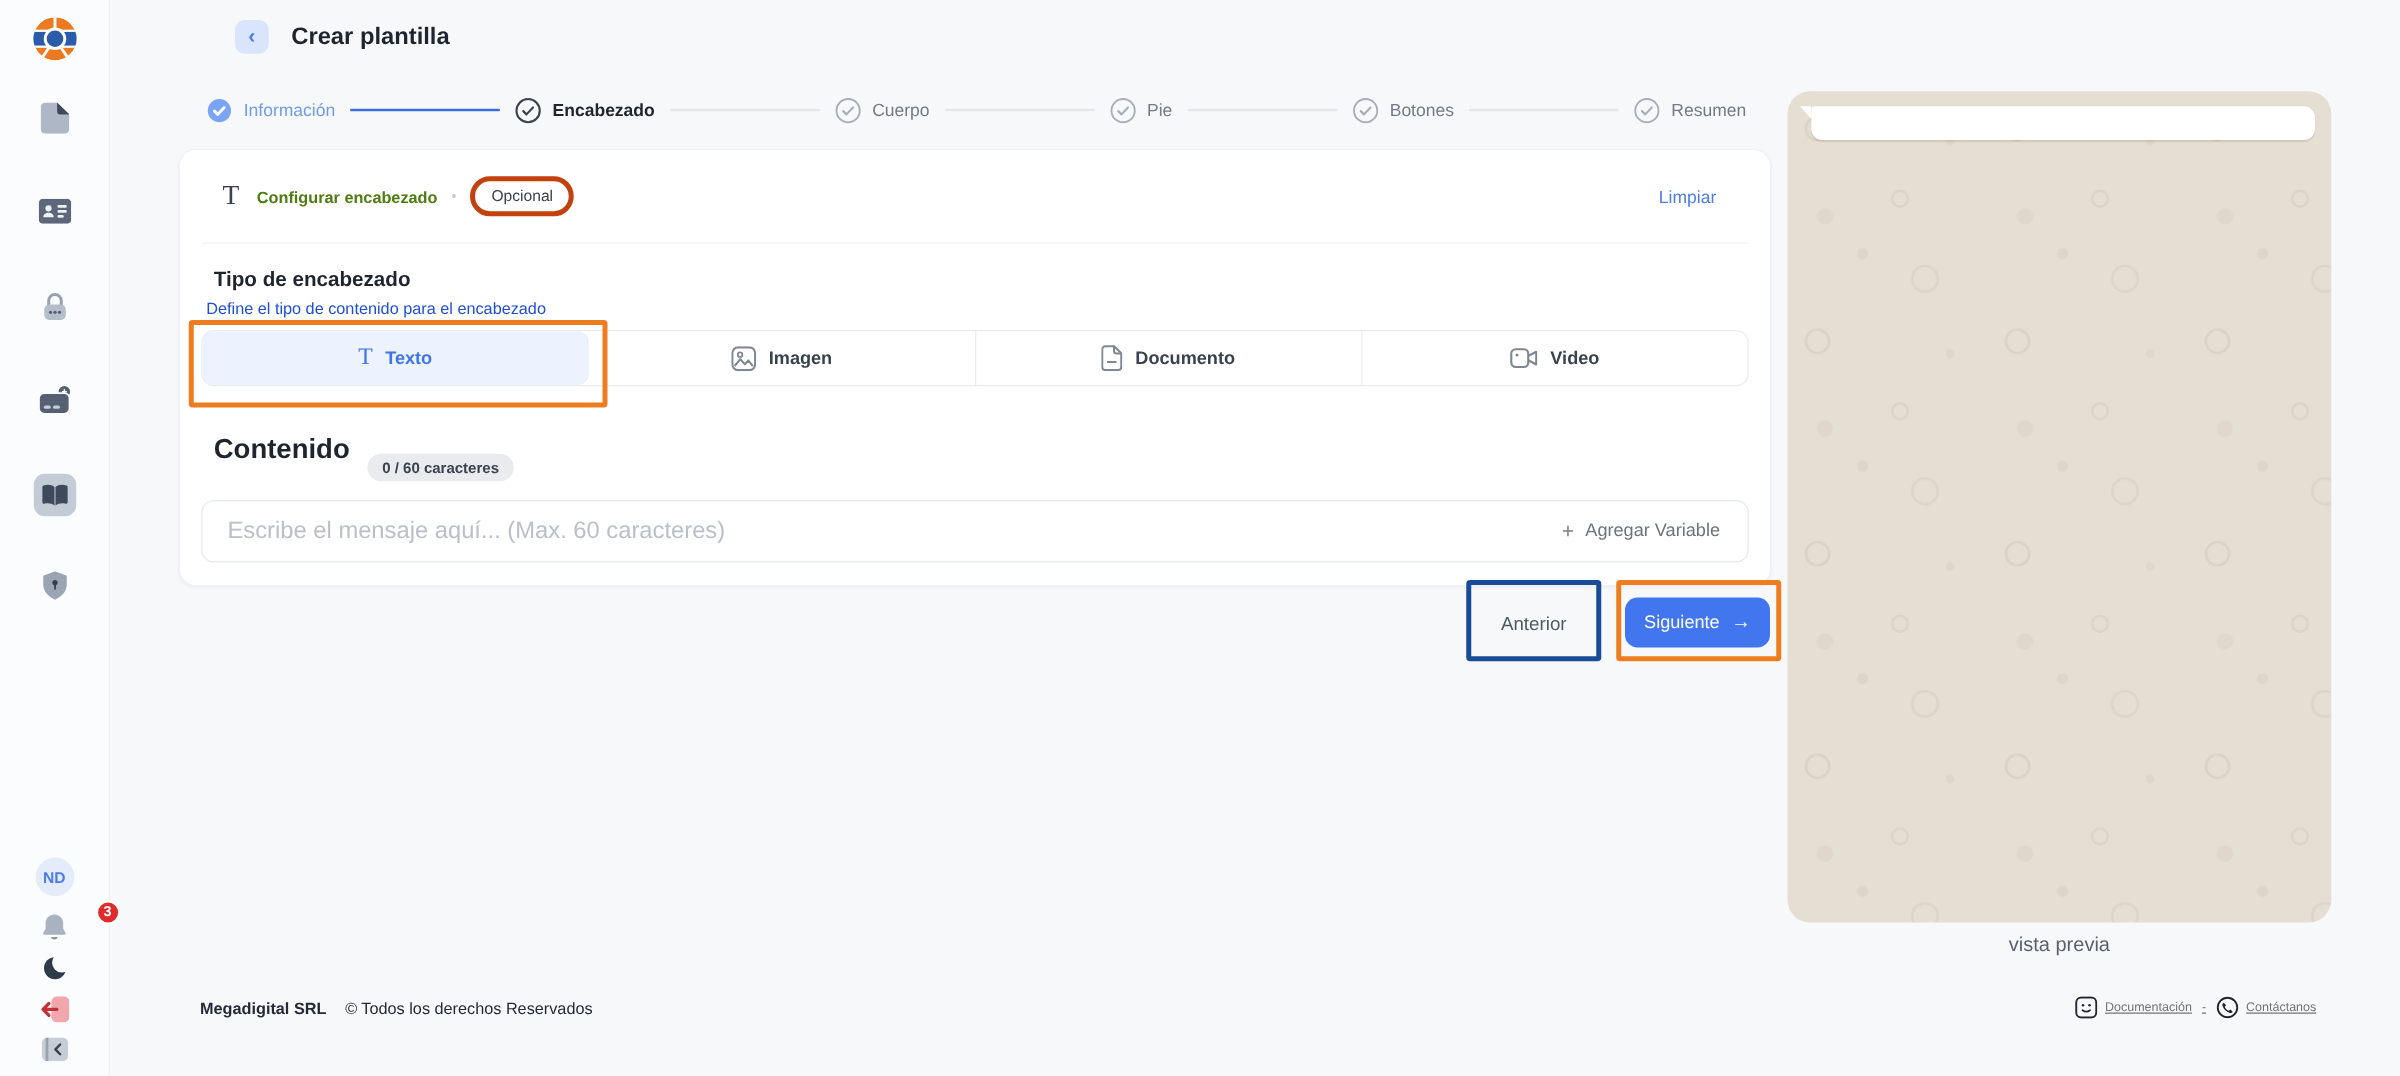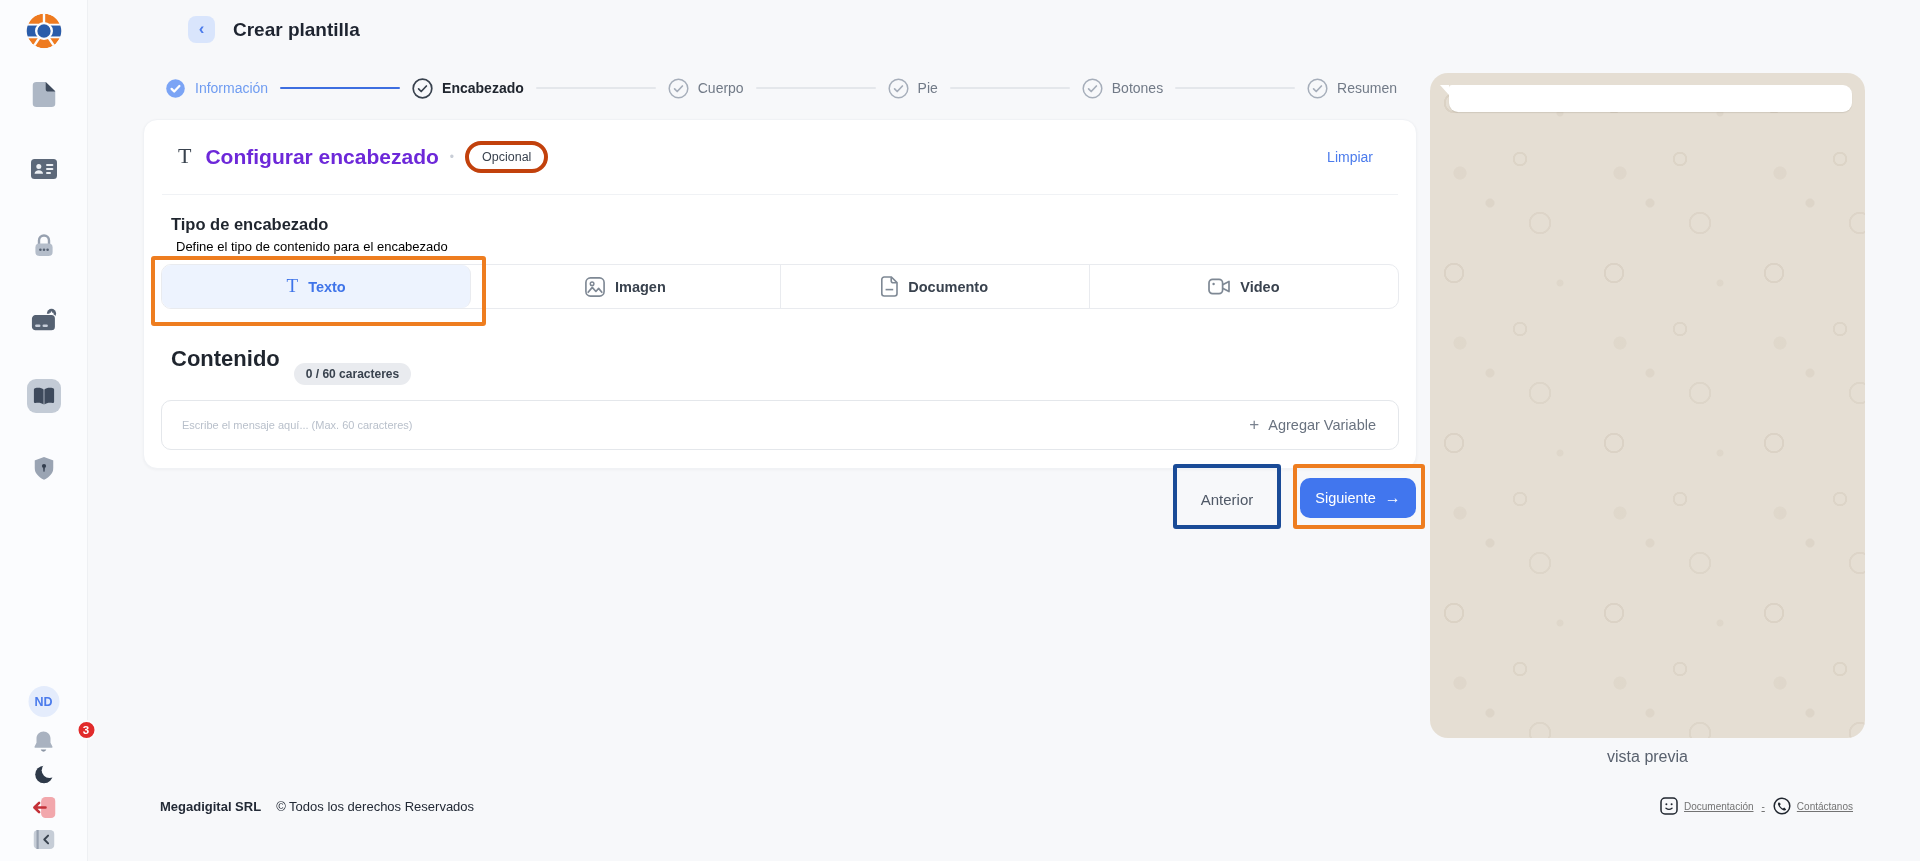--- a/index.html
+++ b/index.html
@@ -31,37 +31,37 @@
   .step.active .tick { stroke:#fff; stroke-width:2.3; }
   .step.current .ring { stroke:#39424E; stroke-width:1.7; }
   .step.current .tick { stroke:#39424E; }
   .connector { flex:1; height:2px; background:#E4E7EB; margin:0 12px; border-radius:2px; }
   .connector.blue { background:#3D6EE0; height:2.5px; }
 
   
   .card { position:absolute; left:143px; top:119px; width:1274px; height:350px; background:#fff; border-radius:14px; border:1px solid #F0F2F5; box-shadow:0 1px 3px rgba(25,35,55,0.04); }
   .card-head { display:flex; align-items:center; height:74px; padding:0 43px 0 34px; }
   .t-glyph { font-family:"Liberation Serif",serif; font-size:22px; color:#39424E; margin-right:14px; margin-top:-3px; }
-  .card-title { font-size:21px; font-weight:bold; color:#6d28d9; }
+  .card-title { font-size:13px; font-weight:bold; color:#4d7c0f; }
   .dot-sep { color:#C8CDD6; margin:0 11px; font-size:12px; }
   .badge-pill { border:4px solid #c2410c; border-radius:999px; padding:5px 13px; font-size:12.5px; color:#39424E; background:#fff; }
   .clear-link { margin-left:auto; color:#4B7BEC; font-size:14px; cursor:pointer; }
   .card-divider { height:1px; background:#F0F2F5; margin:0 18px; }
   .type-heading { margin:20px 43px 0 27px; font-size:16.5px; font-weight:bold; color:#1F252E; }
-  .type-sub { margin:5px 43px 0 32px; font-size:13px; color:#000000; }
+  .type-sub { margin:5px 43px 0 21px; font-size:13px; color:#1d4ed8; }
   .tabs { margin:10px 17px 0; height:45px; display:flex; border:1px solid #E9EBEF; border-radius:10px; background:#fff; }
   .tab { flex:1; display:flex; align-items:center; justify-content:center; gap:10px; font-size:14.5px; font-weight:bold; color:#39424E; border-right:1px solid #E9EBEF; cursor:pointer; }
   .tab:last-child { border-right:none; }
   .tab.selected { background:#EDF3FE; color:#3F74E9; border-radius:9px; }
   .tab .t-tab-glyph { font-family:"Liberation Serif",serif; font-size:19px; font-weight:normal; color:#3F74E9; margin-top:-2px; }
   .content-row { display:flex; align-items:center; gap:14px; margin:24px 43px 0 27px; }
   .content-heading { font-size:22px; font-weight:bold; color:#1F252E; }
   .char-badge { background:#E9EBEF; border-radius:999px; padding:4px 12px; font-size:12px; font-weight:bold; color:#39424E;margin-top:30px; }
   .input-wrap { margin:15px 17px 0; height:50px; border:1px solid #E4E7EB; border-radius:10px; background:#fff; display:flex; align-items:center; }
-  .input-wrap input { flex:1; border:none; outline:none; font-size:11px; color:#0f766e; padding:0 20px; background:transparent; font-family:"Liberation Sans",sans-serif; }
+  .input-wrap input { flex:1; border:none; outline:none; font-size:19px; color:#0f766e; padding:0 20px; background:transparent; font-family:"Liberation Sans",sans-serif; }
   .input-wrap input::placeholder { color:#B9C0CB; }
   .add-var { display:flex; align-items:center; gap:9px; padding-right:22px; color:#6A7380; font-size:14.5px; cursor:pointer; white-space:nowrap; }
   .add-var .plus { font-size:17px; color:#7A828F; }
 
   
   .btn-prev { position:absolute; left:1189px; top:480px; width:76px; height:38px; background:transparent; border:none; color:#4F5866; font-size:15px; text-align:center; cursor:pointer; font-family:"Liberation Sans",sans-serif; }
   .btn-next { position:absolute; left:1300px; top:478px; width:116px; height:40px; background:#4176EE; border:none; border-radius:10px; color:#fff; font-size:14.5px; display:flex; align-items:center; justify-content:center; gap:9px; cursor:pointer; font-family:"Liberation Sans",sans-serif; }
   .btn-next .arrow { font-size:16px; }
 
   

